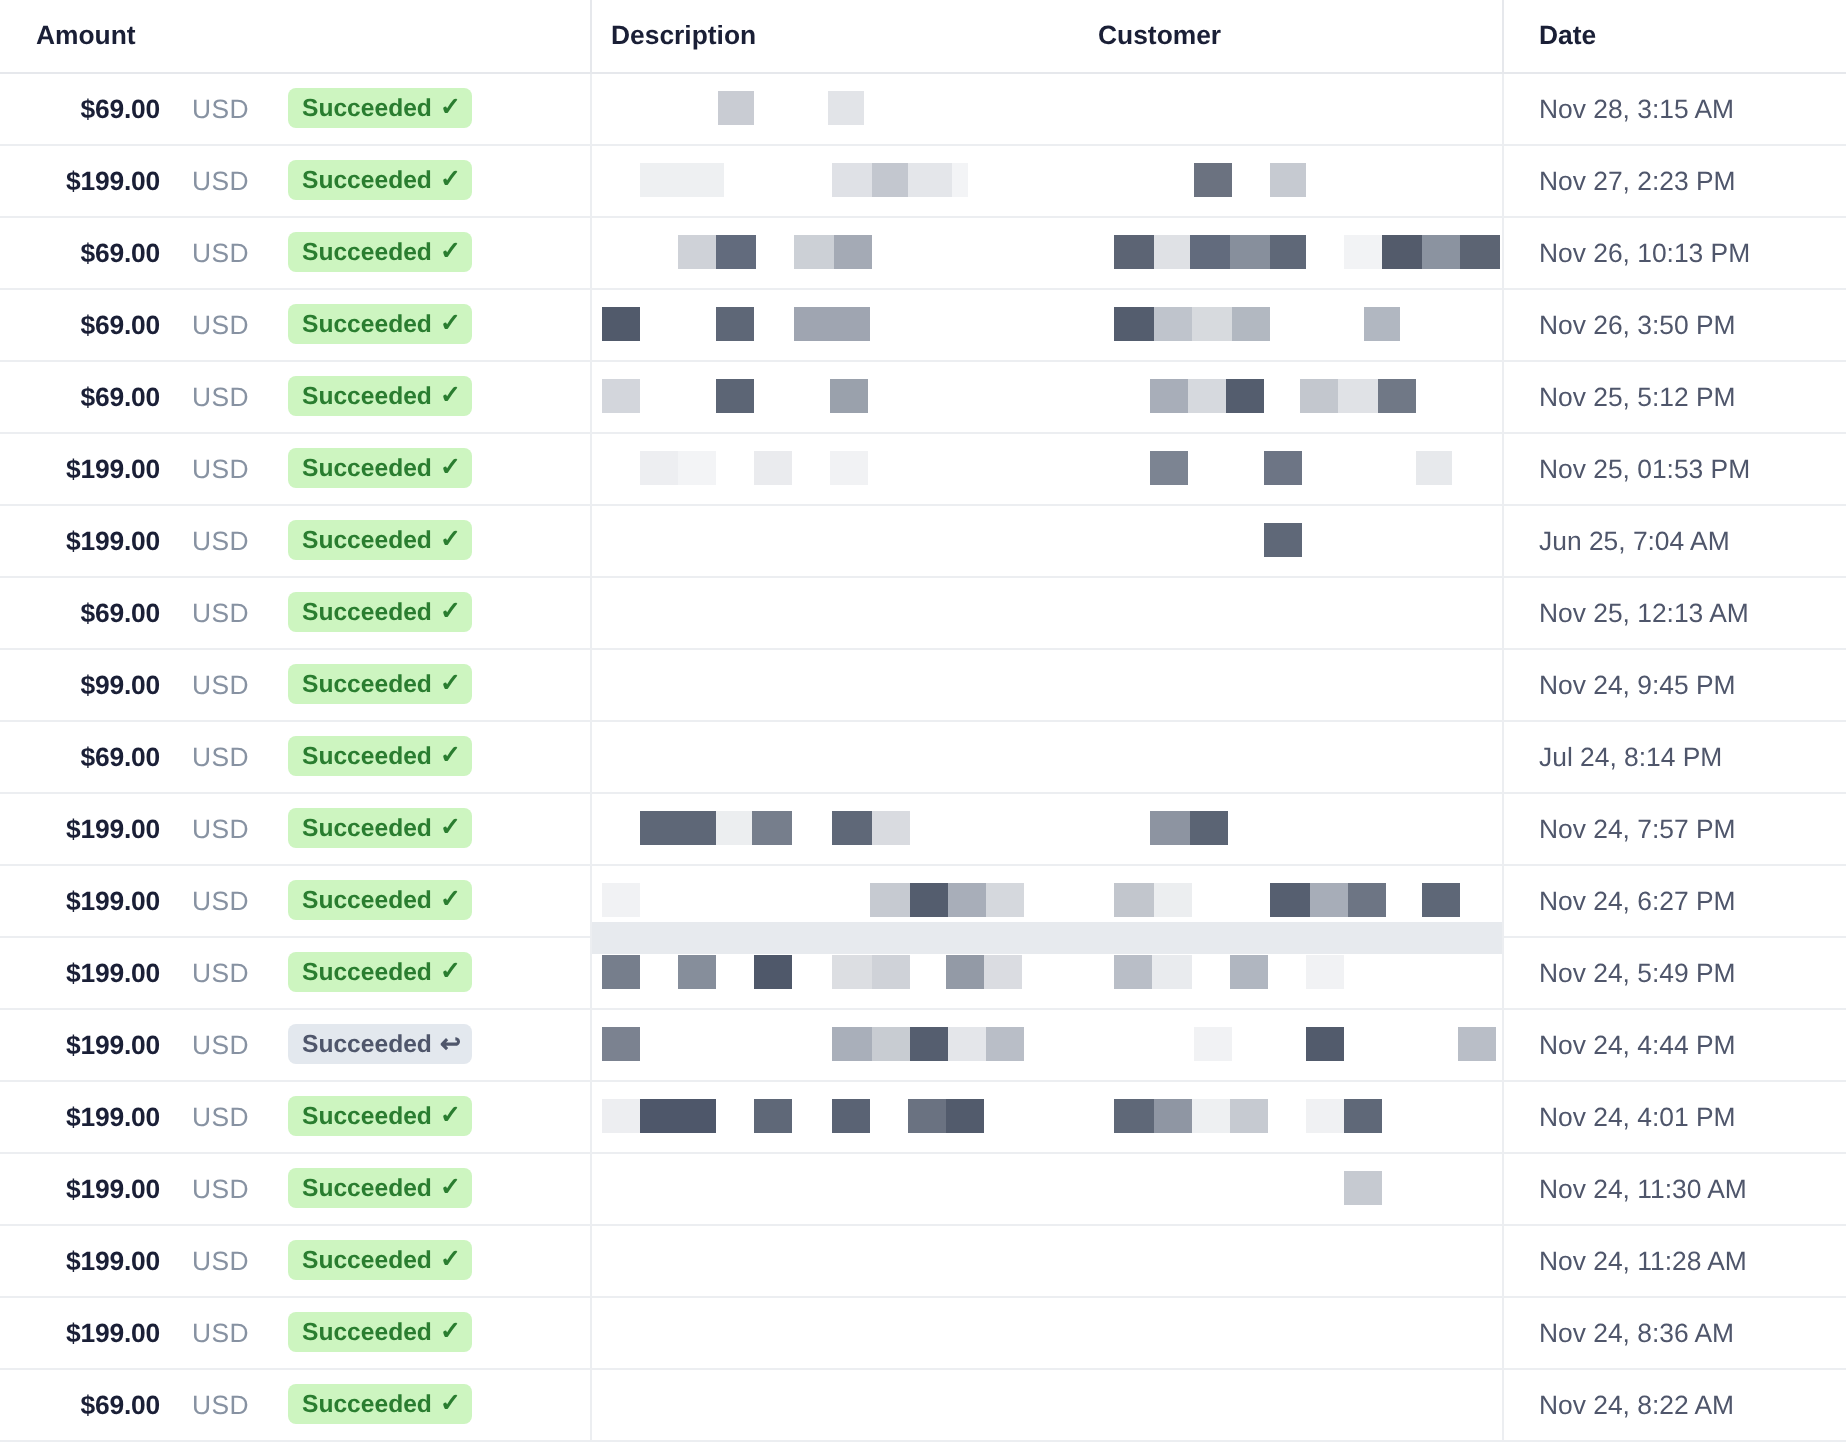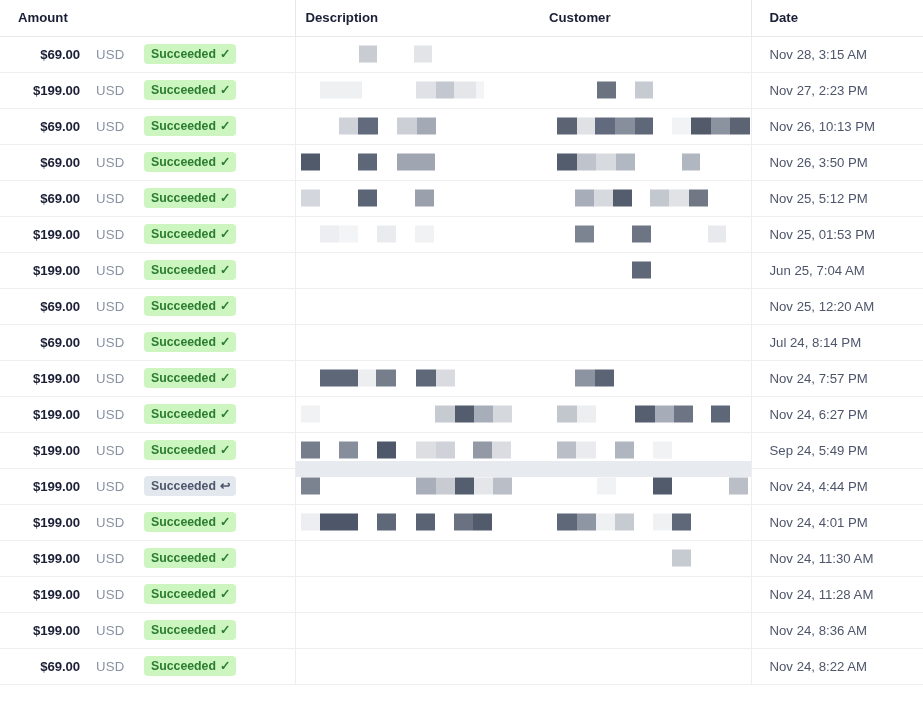--- a/index.html
+++ b/index.html
@@ -346,21 +346,32 @@
         </tr>
         <tr>
           <td class="amount">$69.00</td>
           <td class="currency">USD</td>
           <td class="status"><span class="badge succeeded">
               <span>Succeeded</span>
               <span class="gly">✓</span>
             </span></td>
           <td class="desc"></td>
           <td class="cust"></td>
-          <td class="date">Nov 25, 12:20 AM</td>
+          <td class="date">Nov 25, 12:13 AM</td>
+        </tr>
+        <tr>
+          <td class="amount">$99.00</td>
+          <td class="currency">USD</td>
+          <td class="status"><span class="badge succeeded">
+              <span>Succeeded</span>
+              <span class="gly">✓</span>
+            </span></td>
+          <td class="desc"></td>
+          <td class="cust"></td>
+          <td class="date">Nov 24, 9:45 PM</td>
         </tr>
         <tr>
           <td class="amount">$69.00</td>
           <td class="currency">USD</td>
           <td class="status"><span class="badge succeeded">
               <span>Succeeded</span>
               <span class="gly">✓</span>
             </span></td>
           <td class="desc"></td>
           <td class="cust"></td>
@@ -460,21 +471,21 @@
               <i style="width: 19px; background: rgb(185, 190, 199);"></i>
               <i style="width: 20px; background: rgb(233, 235, 238);"></i>
             </span>
             <span class="redact" style="left: 76px;">
               <i style="width: 19px; background: rgb(176, 182, 192);"></i>
             </span>
             <span class="redact" style="left: 114px;">
               <i style="width: 19px; background: rgb(241, 242, 244);"></i>
             </span>
           </td>
-          <td class="date">Sep 24, 5:49 PM</td>
+          <td class="date">Nov 24, 5:49 PM</td>
         </tr>
         <tr>
           <td class="amount">$199.00</td>
           <td class="currency">USD</td>
           <td class="status"><span class="badge refunded">
               <span>Succeeded</span>
               <span class="gly">↩</span>
             </span></td>
           <td class="desc">
             <span class="redact" style="left: 5px;">

